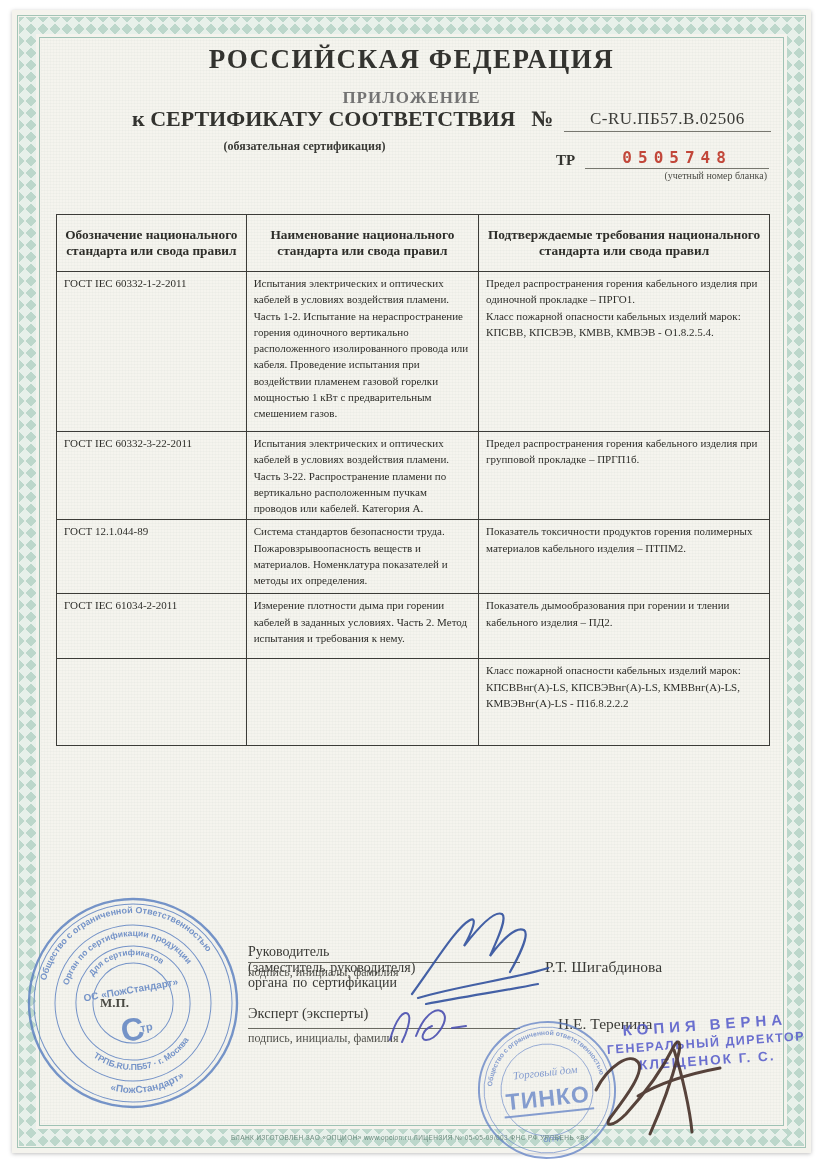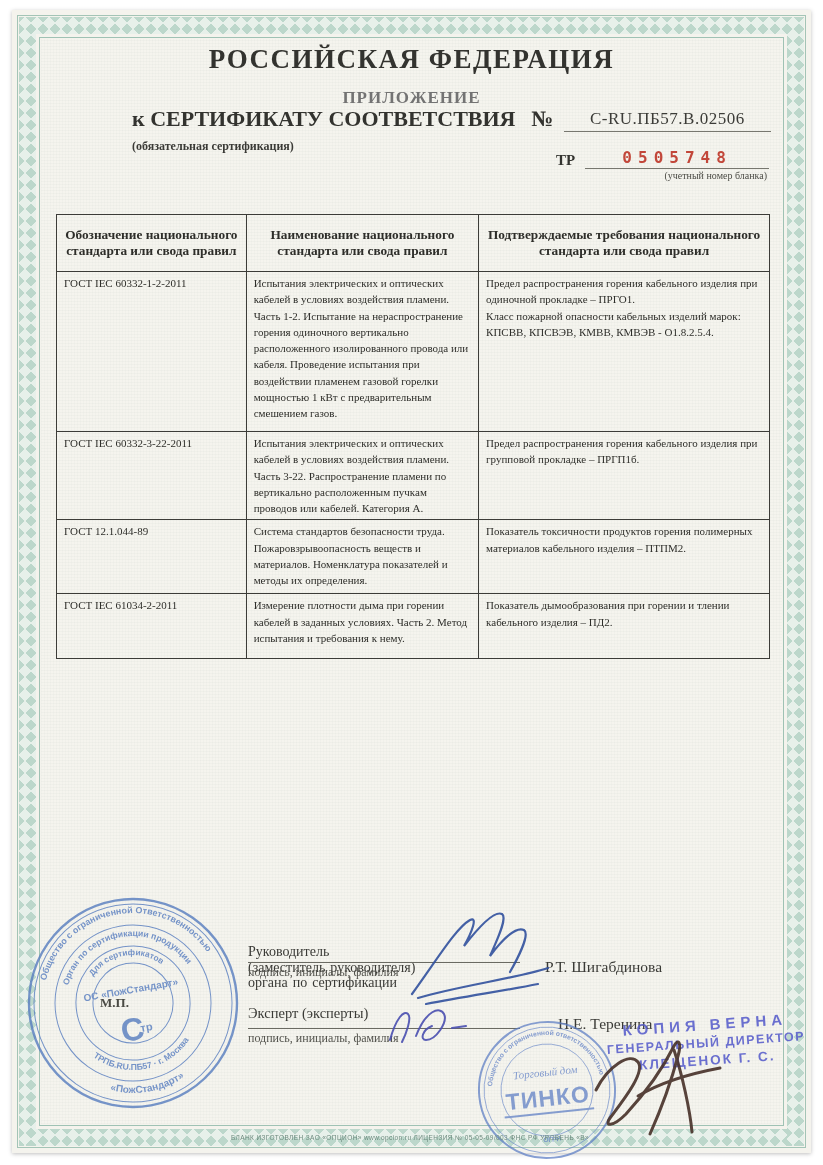--- a/index.html
+++ b/index.html
@@ -28,21 +28,21 @@
 
   .country-title{position:absolute;left:0;right:0;top:44px;text-align:center;
         font-size:27px;font-weight:bold;letter-spacing:1.5px;color:#33332f;}
   .doc-type{position:absolute;left:0;right:0;top:88px;text-align:center;
         font-size:17px;font-weight:bold;letter-spacing:1px;color:#737373;}
   .cert-row{position:absolute;left:132px;right:52px;top:106px;display:flex;align-items:flex-end;}
   .cert-prefix{font-size:22px;font-weight:bold;color:#33332f;white-space:nowrap;}
   .numero{font-size:22px;font-weight:bold;margin-left:16px;color:#33332f;}
   .cert-no{flex:1;margin-left:10px;border-bottom:1px solid #77776f;text-align:center;
         font-size:17px;letter-spacing:.5px;color:#3c3c38;padding-bottom:2px;}
-  .mandatory-note{position:absolute;left:132px;width:345px;top:139px;
+  .mandatory-note{position:absolute;left:132px;width:345px;top:139px;text-align:center;
         font-size:12px;font-weight:bold;color:#3a3a36;}
   .tr-row{position:absolute;left:556px;right:54px;top:148px;display:flex;align-items:flex-end;}
   .tr-label{font-size:15px;font-weight:bold;color:#33332f;}
   .blank-no{flex:1;margin-left:10px;border-bottom:1px solid #77776f;text-align:center;
         font-family:"DejaVu Sans Mono",monospace;font-weight:bold;font-size:16px;
         letter-spacing:6px;color:#c2473a;padding-bottom:1px;}
   .blank-caption{position:absolute;right:56px;top:170px;font-size:10px;color:#4c4c46;}
   .intro{position:absolute;left:60px;right:60px;top:181px;text-align:center;
         font-size:13.5px;font-weight:bold;line-height:16px;color:#33332f;}
 
@@ -145,20 +145,25 @@
       </tr>
       <tr class="r3">
         <td class="prelines">ГОСТ 12.1.044-89</td>
         <td class="prelines">Система стандартов безопасности труда. Пожаровзрывоопасность веществ и материалов. Номенклатура показателей и методы их определения.</td>
         <td class="c3 prelines">Показатель токсичности продуктов горения полимерных материалов кабельного изделия – ПТПМ2.</td>
       </tr>
       <tr class="r4">
         <td class="prelines">ГОСТ IEC 61034-2-2011</td>
         <td class="prelines">Измерение плотности дыма при горении кабелей в заданных условиях. Часть 2. Метод испытания и требования к нему.</td>
         <td class="c3 prelines">Показатель дымообразования при горении и тлении кабельного изделия – ПД2.</td>
+      </tr>
+      <tr class="r5">
+        <td class="prelines"></td>
+        <td class="prelines"></td>
+        <td class="c3 prelines">Класс пожарной опасности кабельных изделий марок: КПСВВнг(А)-LS, КПСВЭВнг(А)-LS, КМВВнг(А)-LS, КМВЭВнг(А)-LS - П1б.8.2.2.2</td>
       </tr>
     </tbody>
   </table>
 
   <div class="role-head prelines">Руководитель
 (заместитель руководителя)
 органа по сертификации</div>
   <div class="sig-line line-head"></div>
   <div class="sig-caption cap-head">подпись, инициалы, фамилия</div>
   <div class="name-head">Р.Т. Шигабдинова</div>

